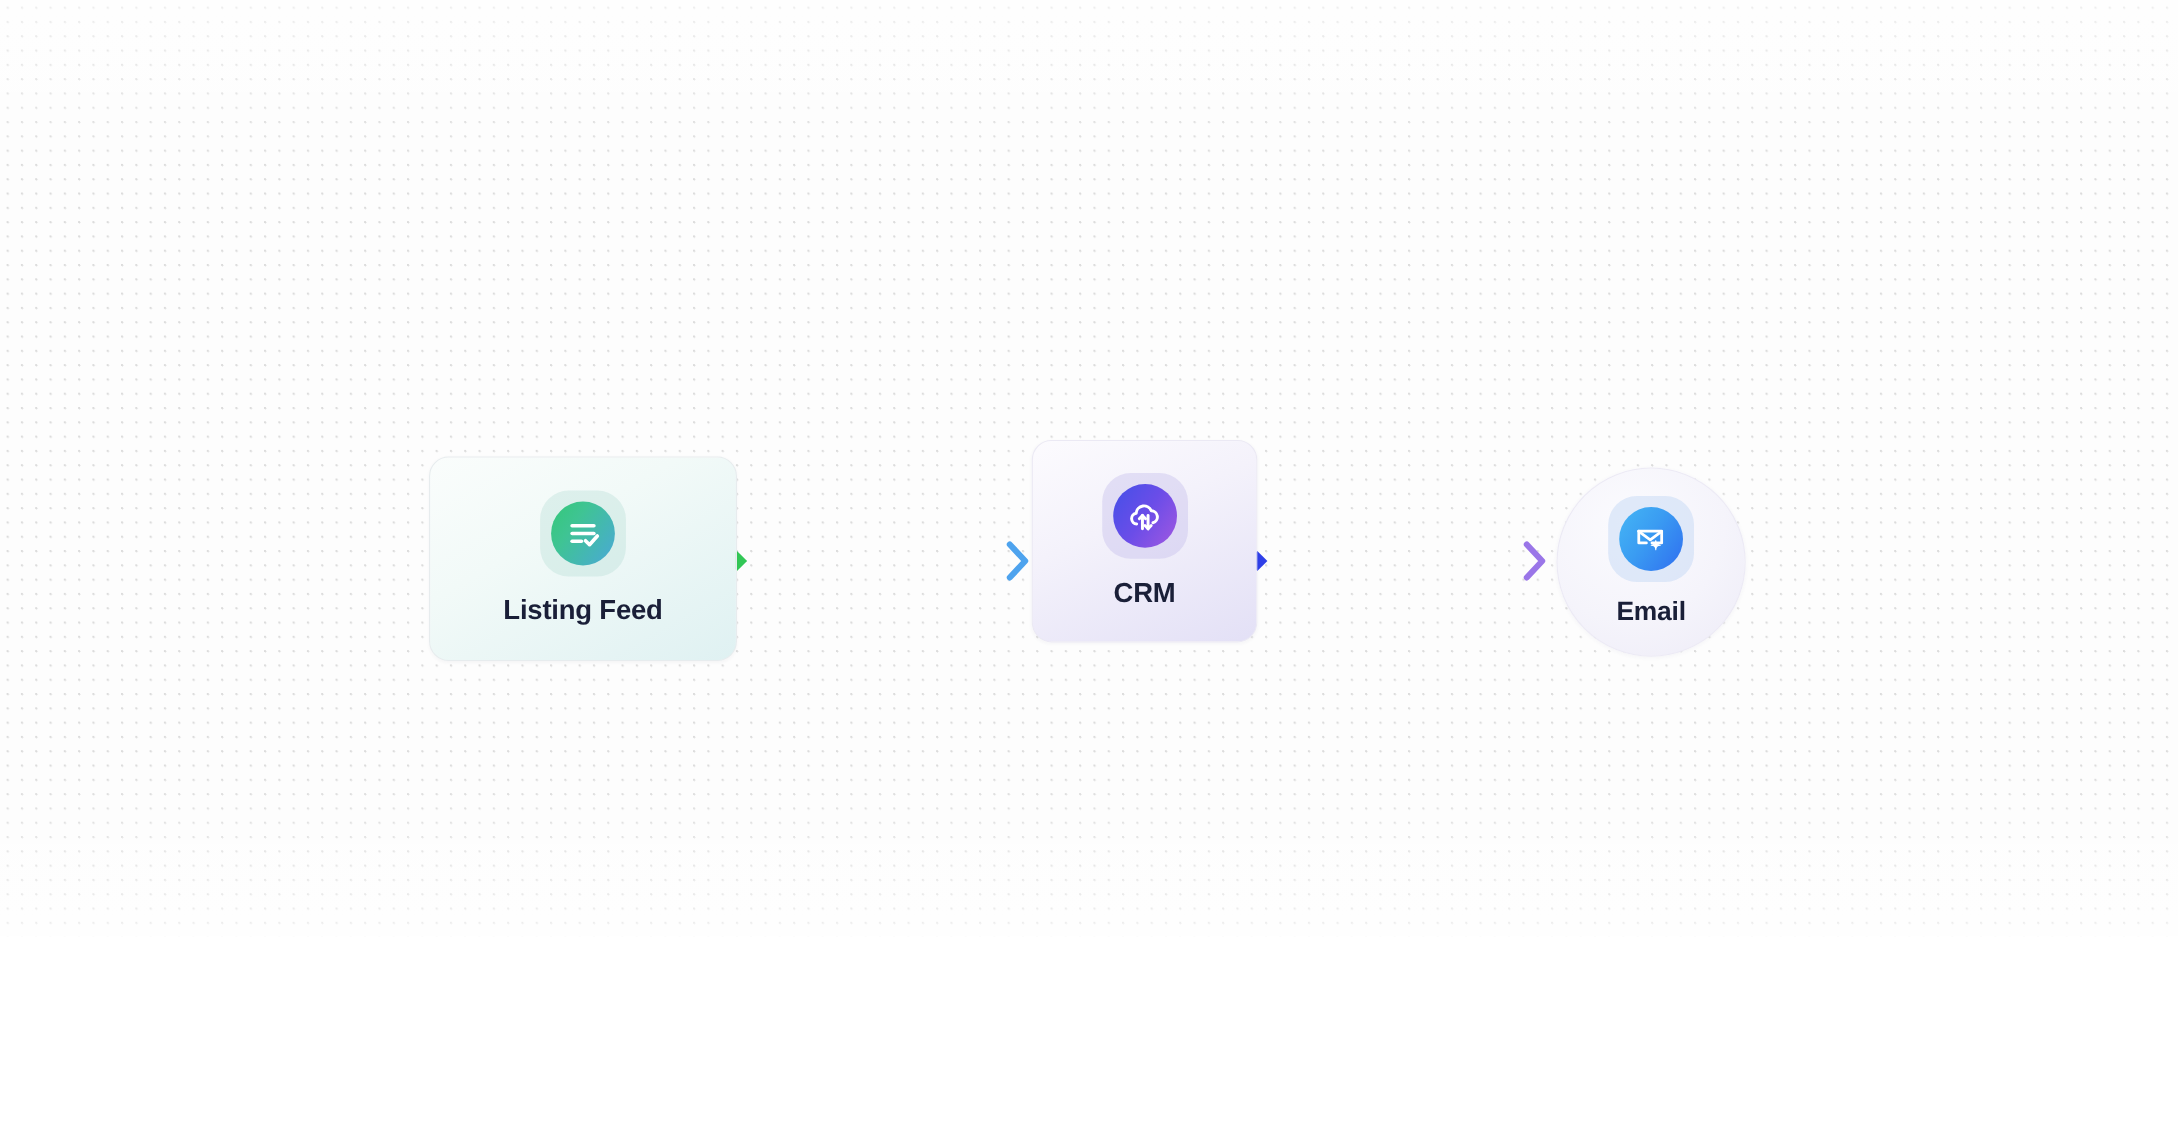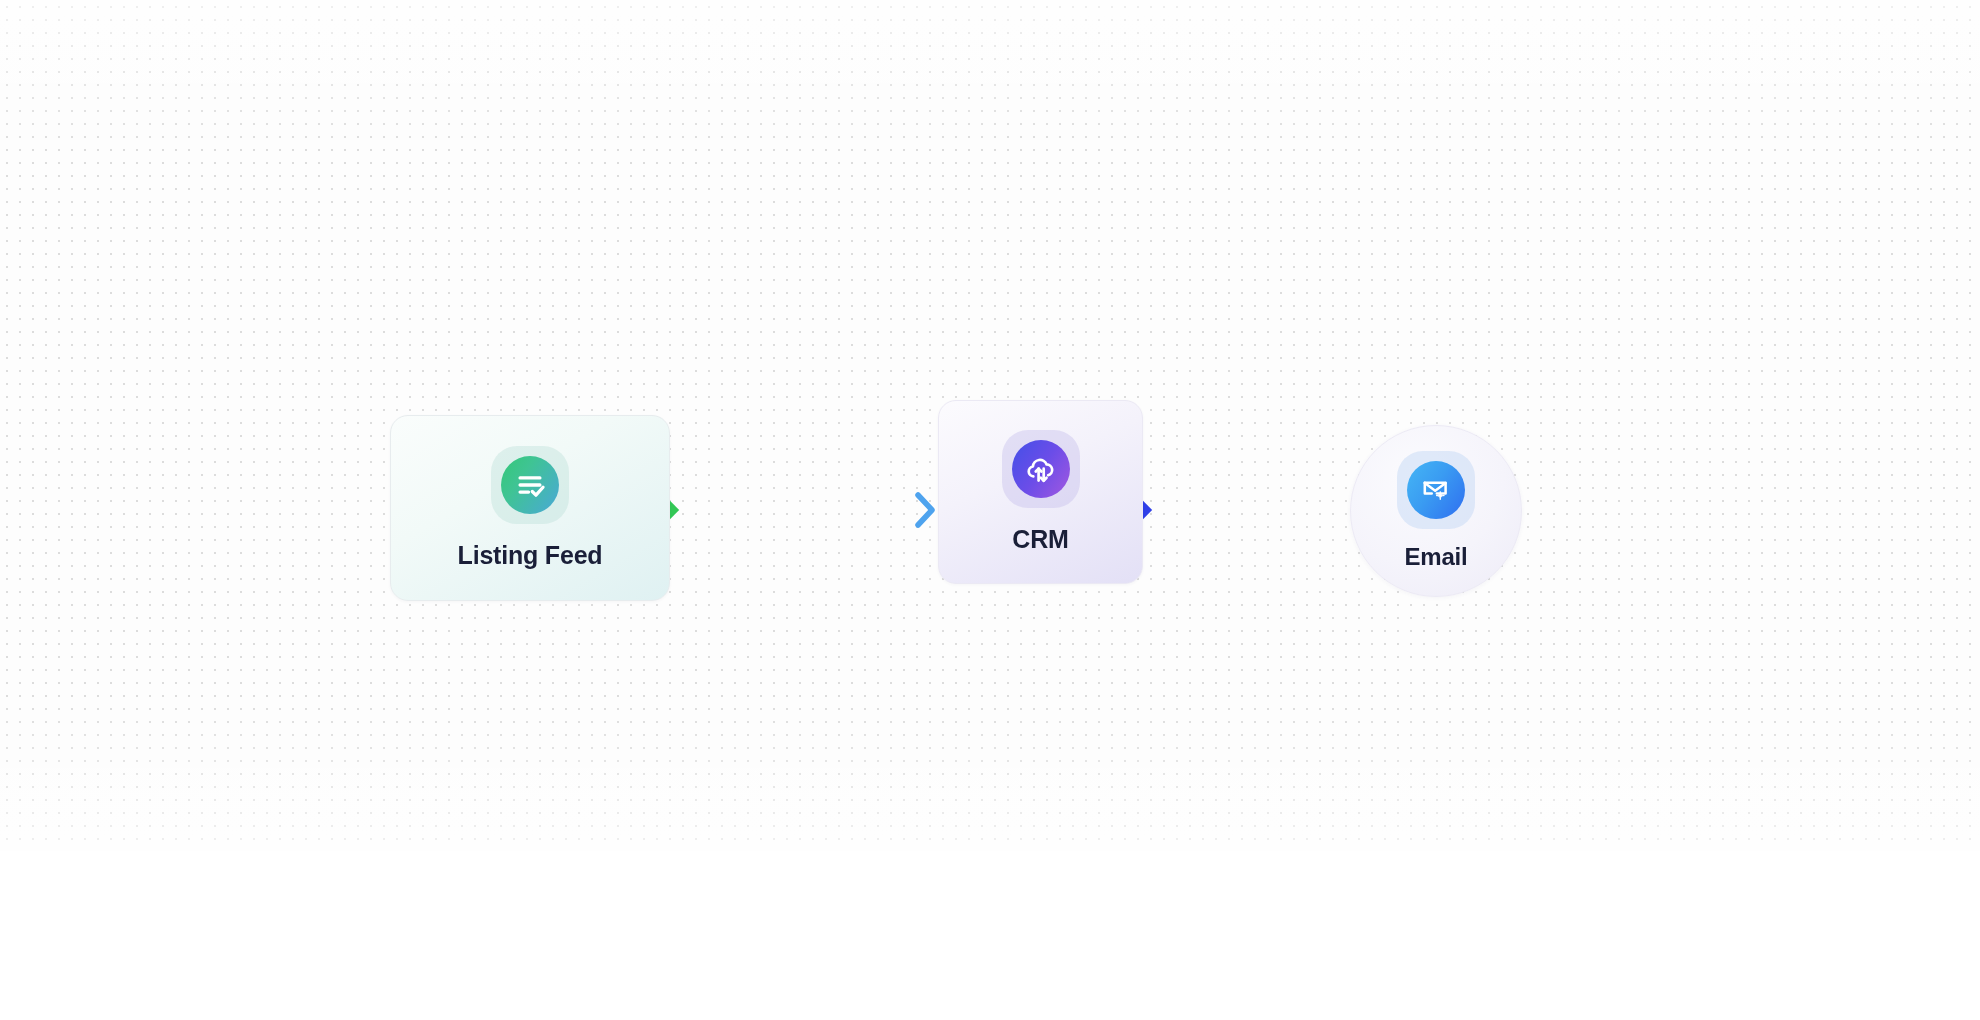--- a/index.html
+++ b/index.html
@@ -61,21 +61,21 @@
     left: 938px; top: 400px;
     width: 205px; height: 184px;
     border-radius: 18px;
     border: 1px solid #ebe9f4;
     background: linear-gradient(155deg, #fcfbfe 0%, #f4f2fb 40%, #e3e0f6 100%);
     box-shadow: 0 1px 3px rgba(60,40,100,0.04);
   }
 
   
   #node-email {
-    left: 1350px; top: 425px;
+    left: 1415px; top: 425px;
     width: 172px; height: 172px;
     border-radius: 50%;
     border: 1px solid #eceaf5;
     background: radial-gradient(circle at 38% 30%, #fbfbfe 0%, #f5f4fb 55%, #edebf7 100%);
     box-shadow: 0 1px 4px rgba(60,50,110,0.05);
     text-align: right;
   }
 
   
   .icon-squircle {

